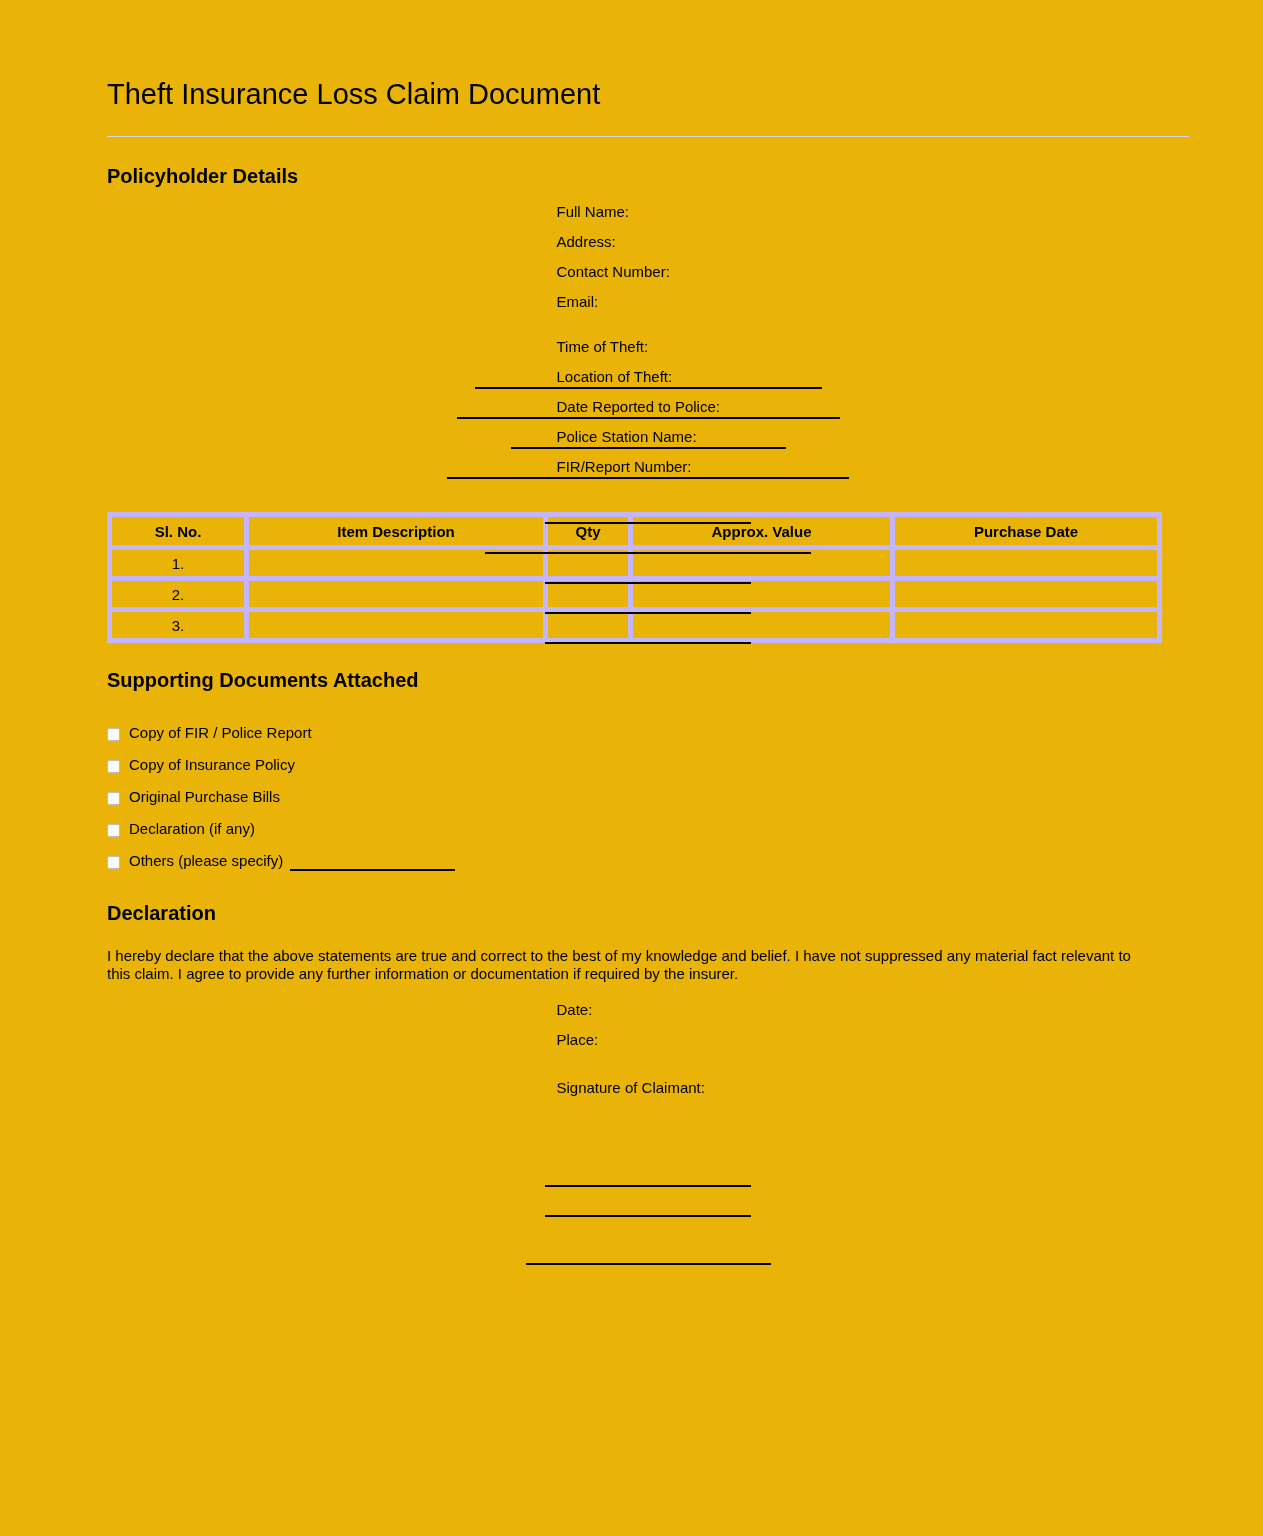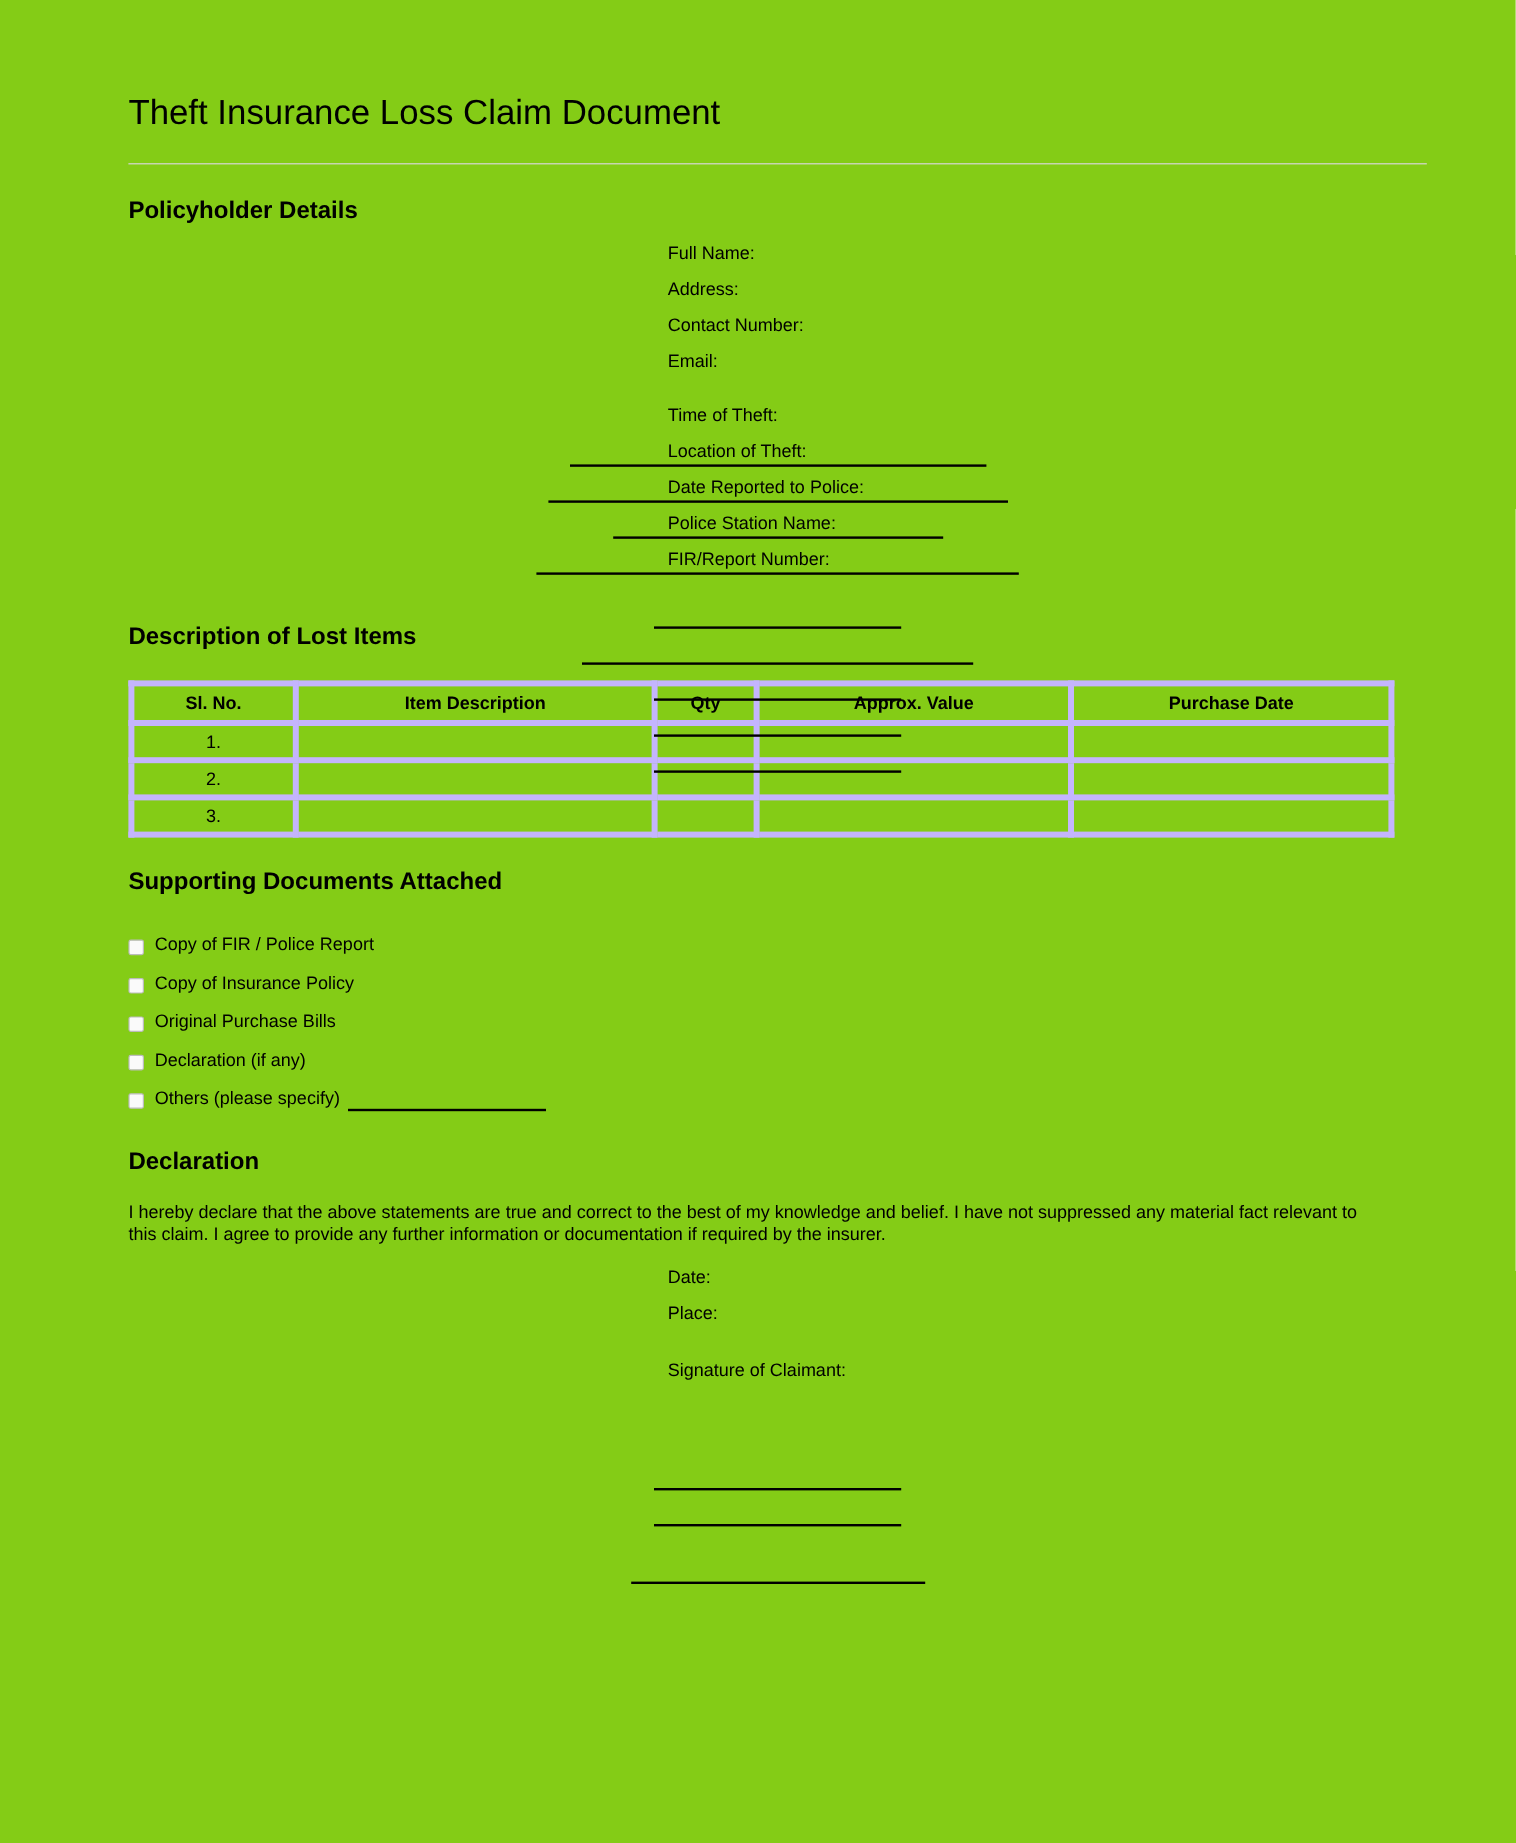--- a/index.html
+++ b/index.html
@@ -7,21 +7,21 @@
   body {
     width: 1263px;
     height: 1536px;
     font-family: "Liberation Sans", "DejaVu Sans", sans-serif;
     color: #000000;
   }
   .page {
     width: 1263px;
     height: 1536px;
     padding: 78px 74px 0 107px;
-    background: #84cc16;
+    background: #eab308;
   }
   h1.doc-title {
     font-size: 29px;
     font-weight: 400;
     line-height: 1.15;
     color: #000;
   }
   hr.title-divider {
     border: none;
     border-top: 1px solid #d8d8d8;
@@ -164,21 +164,20 @@
         <span class="field-line w206"></span>
       </div>
       <div class="field-row">
         <span class="field-label">FIR/Report Number:</span>
         <span class="field-line w206"></span>
       </div>
     </div>
   </section>
 
   <section>
-    <h2 class="section-heading mt-c">Description of Lost Items</h2>
     <table class="items-table">
       <colgroup>
         <col class="col-sl">
           <col class="col-desc">
           <col class="col-qty">
           <col class="col-val">
           <col class="col-date">
       </colgroup>
       <thead>
         <tr>

